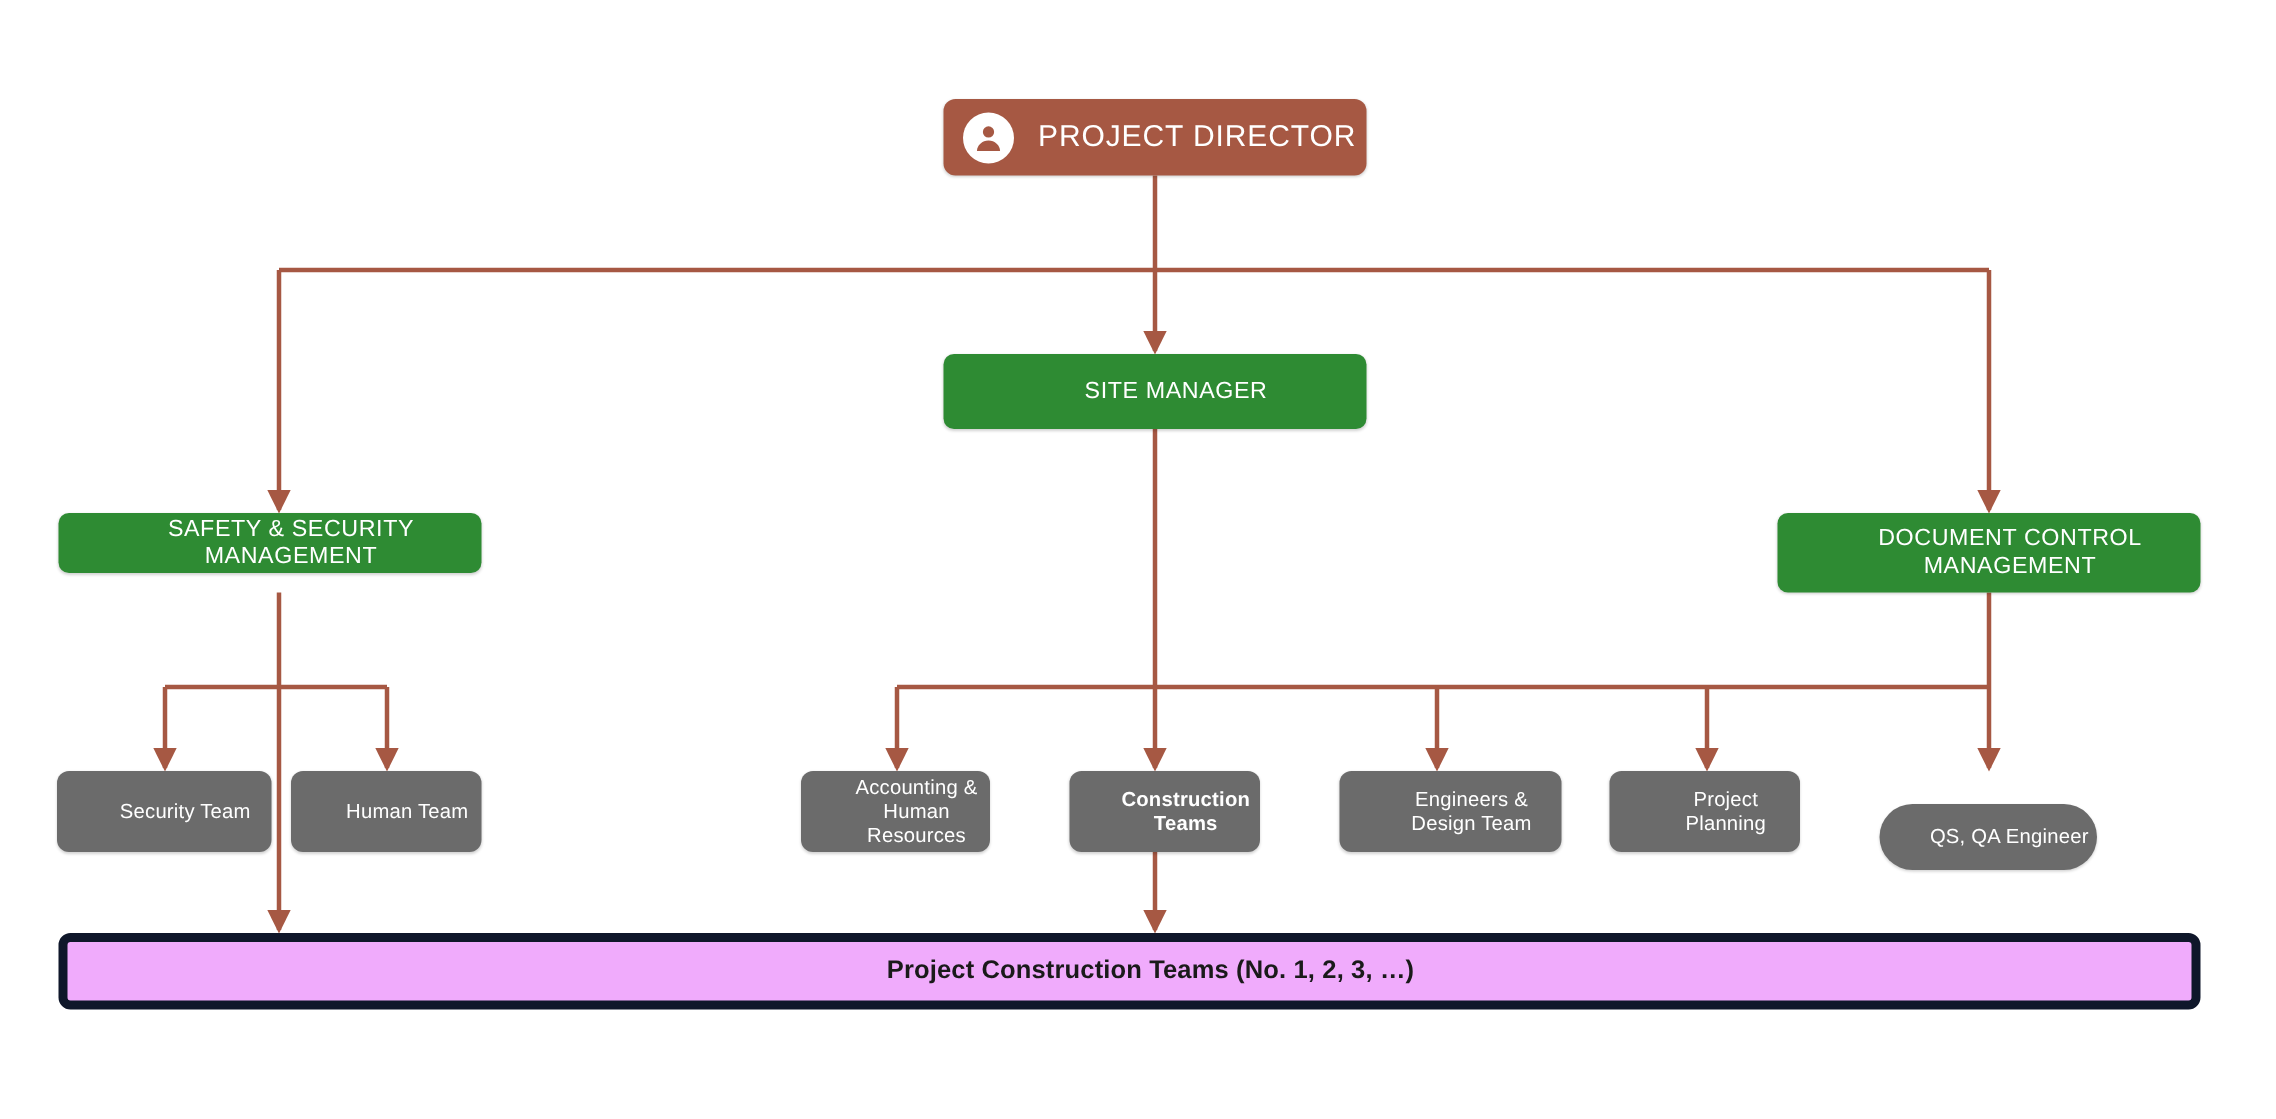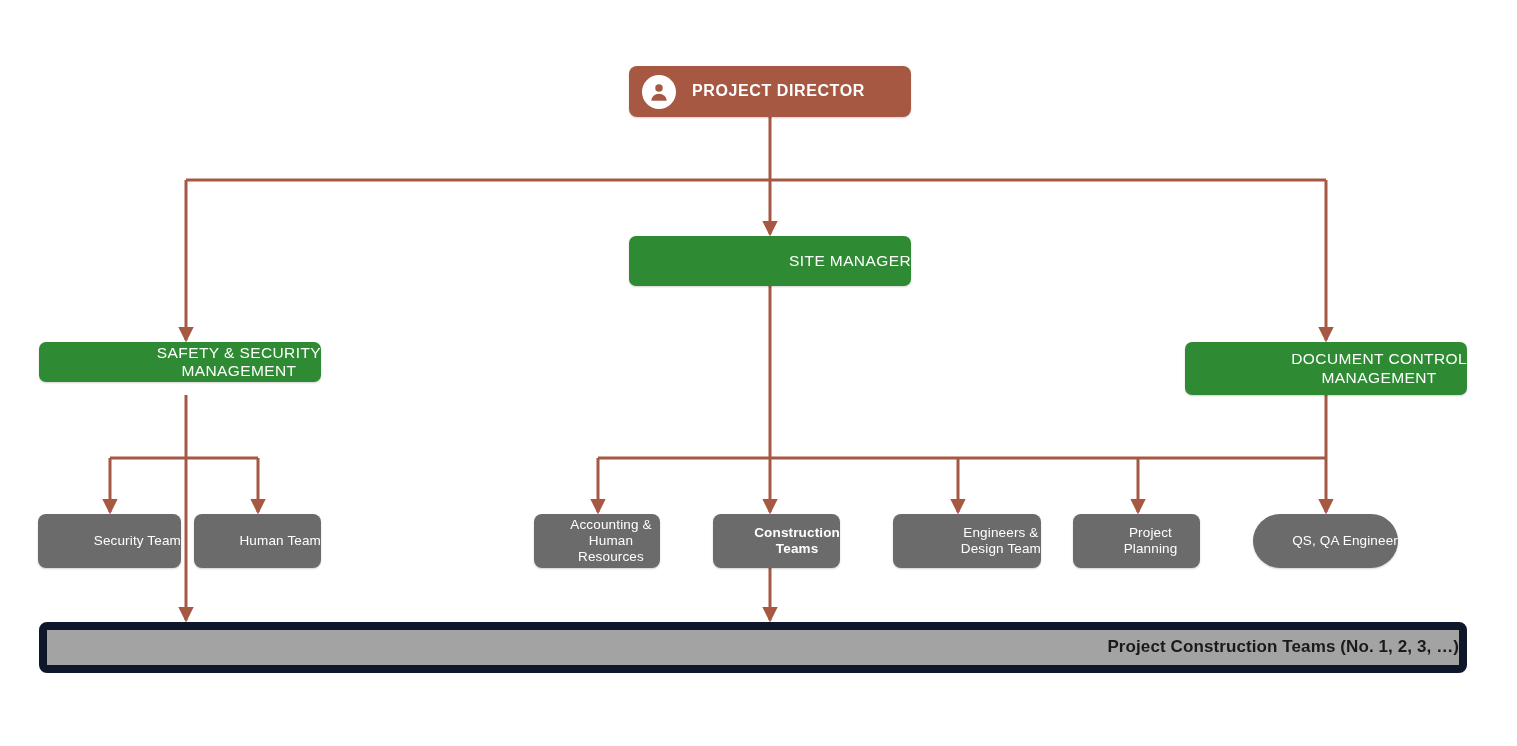--- a/index.html
+++ b/index.html
@@ -23,21 +23,21 @@
     top: 0;
     width: 1517px;
     height: 746px;
     pointer-events: none;
   }
   .node {
     position: absolute;
     box-sizing: border-box;
     display: flex;
     align-items: center;
-    justify-content: flex-end;
+    justify-content: center;
     text-align: center;
     color: #ffffff;
     border-radius: 7px;
     line-height: 1.18;
     z-index: 2;
     padding-left: 28px;
   }
 
   
   .node--director {
@@ -57,23 +57,23 @@
     border-radius: 50%;
     background: #ffffff;
     display: flex;
     align-items: center;
     justify-content: center;
     flex: 0 0 auto;
     margin-right: 16px;
   }
   .director-icon svg { display: block; }
   .director-label {
-    font-size: 16px;
+    font-size: 20px;
     letter-spacing: 0.6px;
-    font-weight: 700;
+    font-weight: 400;
     white-space: nowrap;
   }
 
   
   .node--green {
     background: #2e8b33;
     box-shadow: 0 1px 2px rgba(0,0,0,0.18);
   }
   .node--site {
     left: 629px;
@@ -112,22 +112,22 @@
     font-size: 13.5px;
     letter-spacing: 0.15px;
   }
 
   
   .node--yellow {
     left: 39px;
     top: 622px;
     width: 1428px;
     height: 51px;
-    background: #a3a3a3;
-    border: 8px solid #0f172a;
+    background: #f0abfc;
+    border: 6px solid #0f172a;
     border-radius: 8px;
     color: #1a1a1a;
   }
   .node--yellow .node-label {
     font-size: 17px;
     font-weight: bold;
     letter-spacing: 0.1px;
   }
 
   .node-label { display: block; }
@@ -230,21 +230,21 @@
         <span>
           <span class="node-label">Engineers &amp;</span>
           <span class="node-label">Design Team</span>
         </span>
       </div>
       <div class="node node--gray" style="left: 1073px; top: 514px; width: 127px; height: 54px;">
         <span>
           <span class="node-label">Project Planning</span>
         </span>
       </div>
-      <div class="node node--gray" style="left: 1253px; top: 514px; width: 145px; height: 54px; border-radius: 27px;">
+      <div class="node node--gray" style="left: 1253px; top: 536px; width: 145px; height: 44px; border-radius: 27px;">
         <span>
           <span class="node-label">QS, QA Engineer</span>
         </span>
       </div>
     </div>
 
   <div class="node node--yellow">
     <span class="node-label">Project Construction Teams (No. 1, 2, 3, …)</span>
   </div>
 

